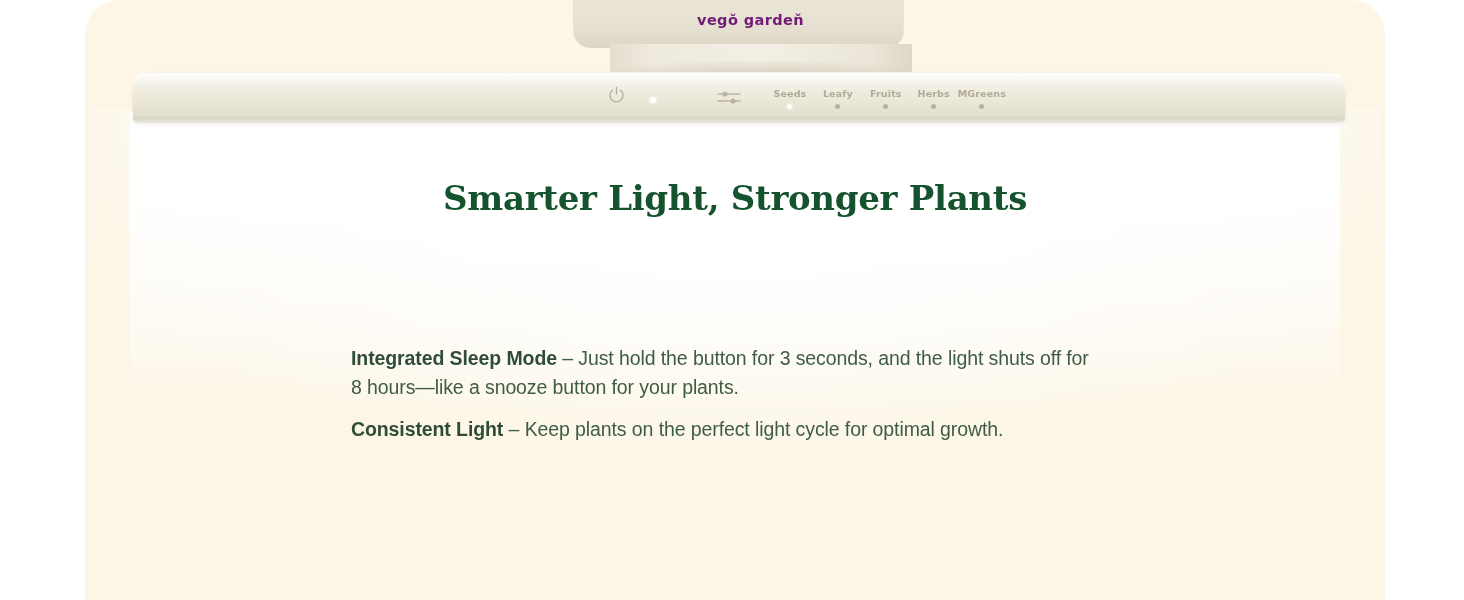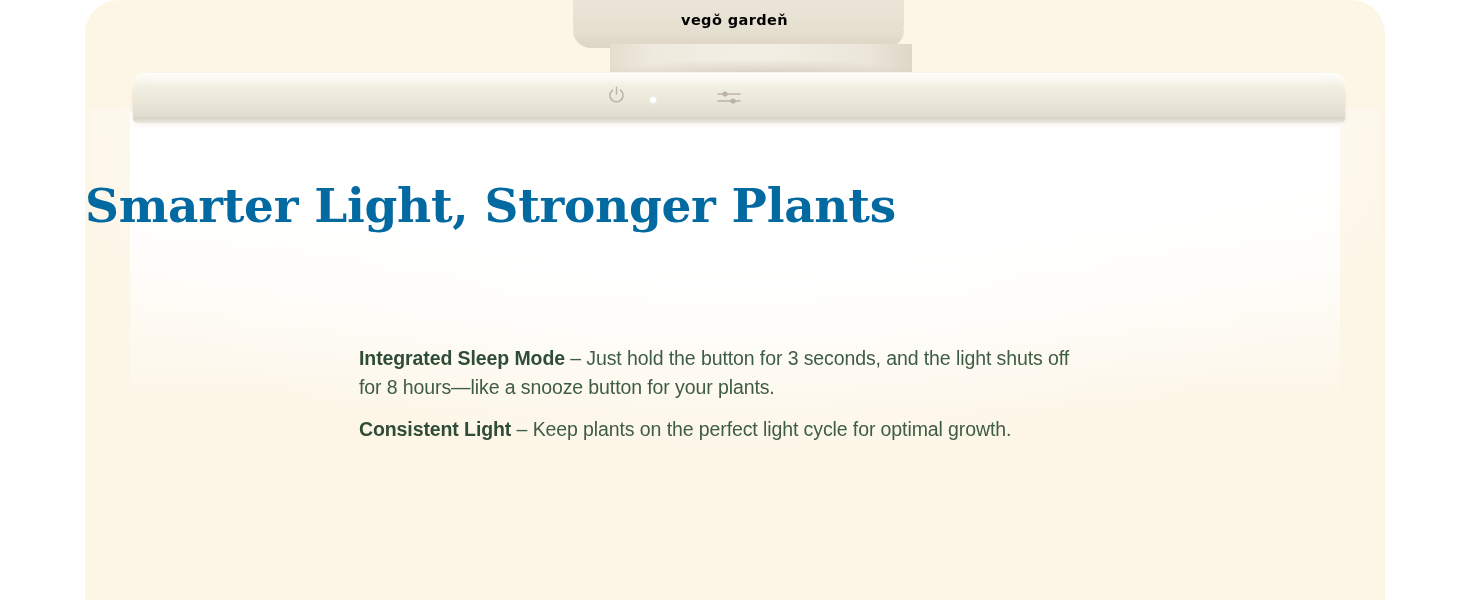--- a/index.html
+++ b/index.html
@@ -101,28 +101,28 @@
     position: absolute;
     left: 488px;
     top: 30px;
     width: 331px;
     height: 18px;
     background: linear-gradient(to bottom, #e6e0d1 0%, #dcd5c4 100%);
     border-radius: 0 0 22px 22px;
   }
   .brand {
     position: absolute;
-    left: 484px;
+    left: 500px;
     top: 12px;
     width: 331px;
     text-align: center;
     font-size: 14.5px;
     font-weight: 700;
     letter-spacing: 0.4px;
-    color: #000000;
+    color: #701a75;
     font-family: "DejaVu Sans", sans-serif;
   }
 
   
   .neck {
     position: absolute;
     left: 525px;             
     top: 44px;
     width: 302px;
     height: 32px;
@@ -257,36 +257,37 @@
     background: #ffffff;
     box-shadow: 0 0 4px rgba(255,255,255,0.95);
   }
 
   
   .heading {
     position: absolute;
     left: 0;
     top: 178px;
     width: 1300px;
+    text-align: center;
     font-family: "DejaVu Serif", "Liberation Serif", serif;
-    font-size: 47px;
+    font-size: 34px;
     font-weight: 700;
     letter-spacing: -0.3px;
-    color: #0369a1;
+    color: #14532d;
     white-space: nowrap;
   }
 
   .body-block {
     position: absolute;
     left: 266px;             
     top: 344px;
     width: 745px;
   }
   .para {
-    margin: 0 0 13px 8px;
+    margin: 0 0 13px 0;
     font-family: "Liberation Sans", sans-serif;
     font-size: 19.5px;
     line-height: 29px;
     color: #3f5c45;
     letter-spacing: -0.1px;
   }
   .para:last-child { margin-bottom: 0; }
   .para b {
     font-weight: 700;
     color: #2f4c36;
@@ -328,20 +329,42 @@
 
       <span class="slider-icon">
         <svg viewBox="0 0 26 18" width="26" height="18" fill="none" stroke="#9a9183" stroke-width="1.5" stroke-linecap="round">
           <line x1="2" y1="6" x2="24" y2="6"></line>
           <line x1="2" y1="13" x2="24" y2="13"></line>
           <circle cx="9" cy="6" r="2.6" fill="#9a9183" stroke="none"></circle>
           <circle cx="17" cy="13" r="2.6" fill="#9a9183" stroke="none"></circle>
         </svg>
       </span>
 
+      <div class="modes">
+        <div class="mode">
+          <span class="mode-label">Seeds</span>
+          <span class="mode-dot on"></span>
+        </div>
+        <div class="mode">
+          <span class="mode-label">Leafy</span>
+          <span class="mode-dot"></span>
+        </div>
+        <div class="mode">
+          <span class="mode-label">Fruits</span>
+          <span class="mode-dot"></span>
+        </div>
+        <div class="mode">
+          <span class="mode-label">Herbs</span>
+          <span class="mode-dot"></span>
+        </div>
+        <div class="mode">
+          <span class="mode-label">MGreens</span>
+          <span class="mode-dot"></span>
+        </div>
+      </div>
     </div>
 
     <div class="heading">Smarter Light, Stronger Plants</div>
 
     <div class="body-block">
       <p class="para">
         <b>Integrated Sleep Mode</b><span> – </span><span>Just hold the button for 3 seconds, and the light shuts off for 8 hours—like a snooze button for your plants.</span>
       </p>
       <p class="para">
         <b>Consistent Light</b><span> – </span><span>Keep plants on the perfect light cycle for optimal growth.</span>

